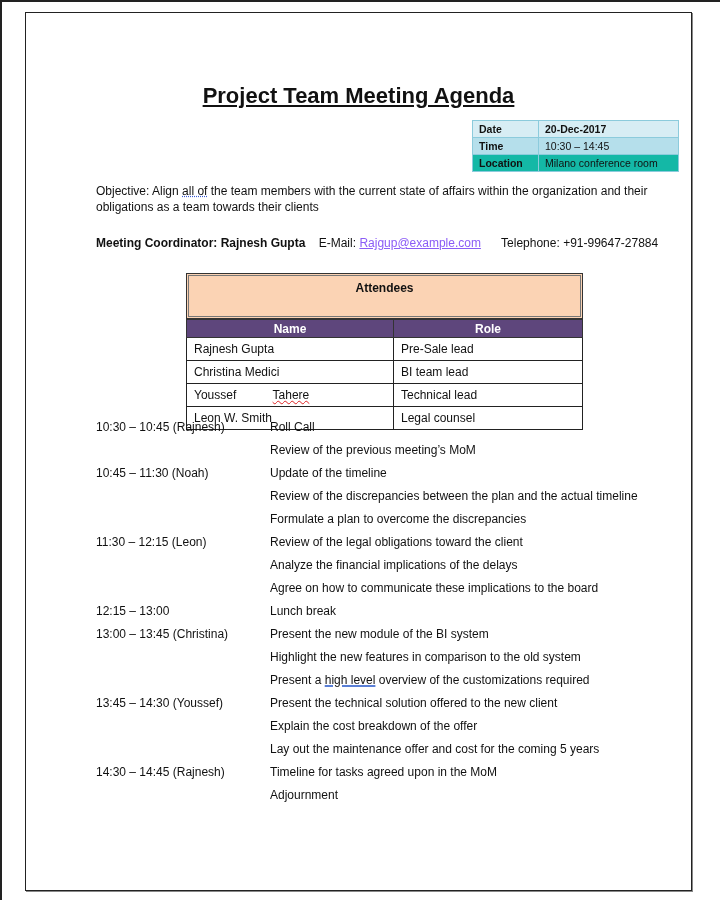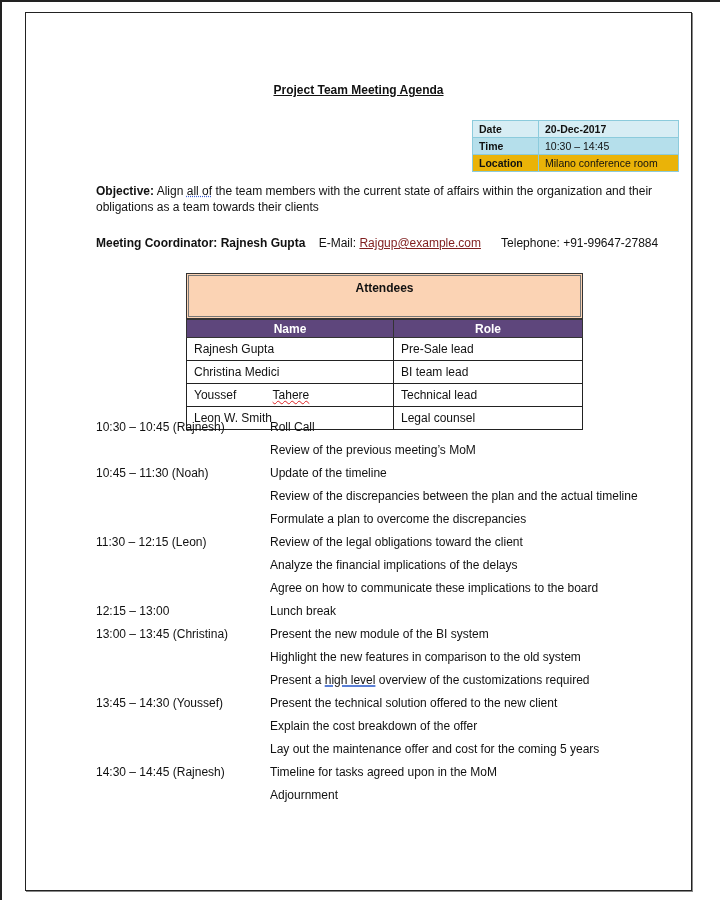--- a/index.html
+++ b/index.html
@@ -9,44 +9,44 @@
   }
   .frame-left { position:absolute; left:0; top:0; width:2px; height:900px; background:#222; }
   .frame-top { position:absolute; left:0; top:0; width:720px; height:2px; background:#222; }
   .page {
     position:absolute; left:25px; top:12px; width:667px; height:879px;
     border:1px solid #222; box-sizing:border-box; background:#fff;
     box-shadow: 1px 1px 0 #888;
   }
   .title {
     position:absolute; left:0; right:0; top:70px; text-align:center;
-    font-weight:bold; font-size:12px; text-decoration:underline; color:#111;
+    font-weight:bold; font-size:22px; text-decoration:underline; color:#111;
   }
   .info-table {
     position:absolute; left:446px; top:107px; border-collapse:collapse;
     font-size:10.5px; border:1px solid #84cc16;
   }
   .info-table td { border:1px solid #8ccbdc; padding:1px 6px; height:14px; }
   .info-table td.k { width:53px; font-weight:bold; }
   .info-table td.v { width:127px; }
   .info-table tr.r0 td { background:#d7edf4; }
   .info-table tr.r1 td { background:#b5dfeb; }
-  .info-table tr.r2 td { background:#eab308; }
+  .info-table tr.r2 td { background:#14b8a6; }
   .info-table tr.r0 td.v { font-weight:bold; }
 
   .objective {
     position:absolute; left:70px; top:170px; width:560px; font-size:12px; line-height:16px;
   }
-  .objective b { font-weight:bold; }
+  .objective b { font-weight:normal; }
   .dotted { text-decoration: underline dotted #3a5bd1; }
   .coord {
     position:absolute; left:70px; top:223px; font-size:12px; white-space:nowrap;
   }
   .coord .lbl { font-weight:bold; }
-  .coord a { color:#7f1d1d; text-decoration:underline; }
+  .coord a { color:#8b5cf6; text-decoration:underline; }
   .gap1 { display:inline-block; width:10px; }
   .gap2 { display:inline-block; width:17px; }
 
   .att-wrap { position:absolute; left:160px; top:260px; width:397px; }
   .att-title {
     height:46px; box-sizing:border-box; background:#fbd3b4; border:1px solid #333;
     outline:1px solid #777; outline-offset:-3px;
     text-align:center; font-weight:bold; font-size:12px; line-height:28px;
   }
   .att-table { width:397px; border-collapse:collapse; font-size:12px; }

